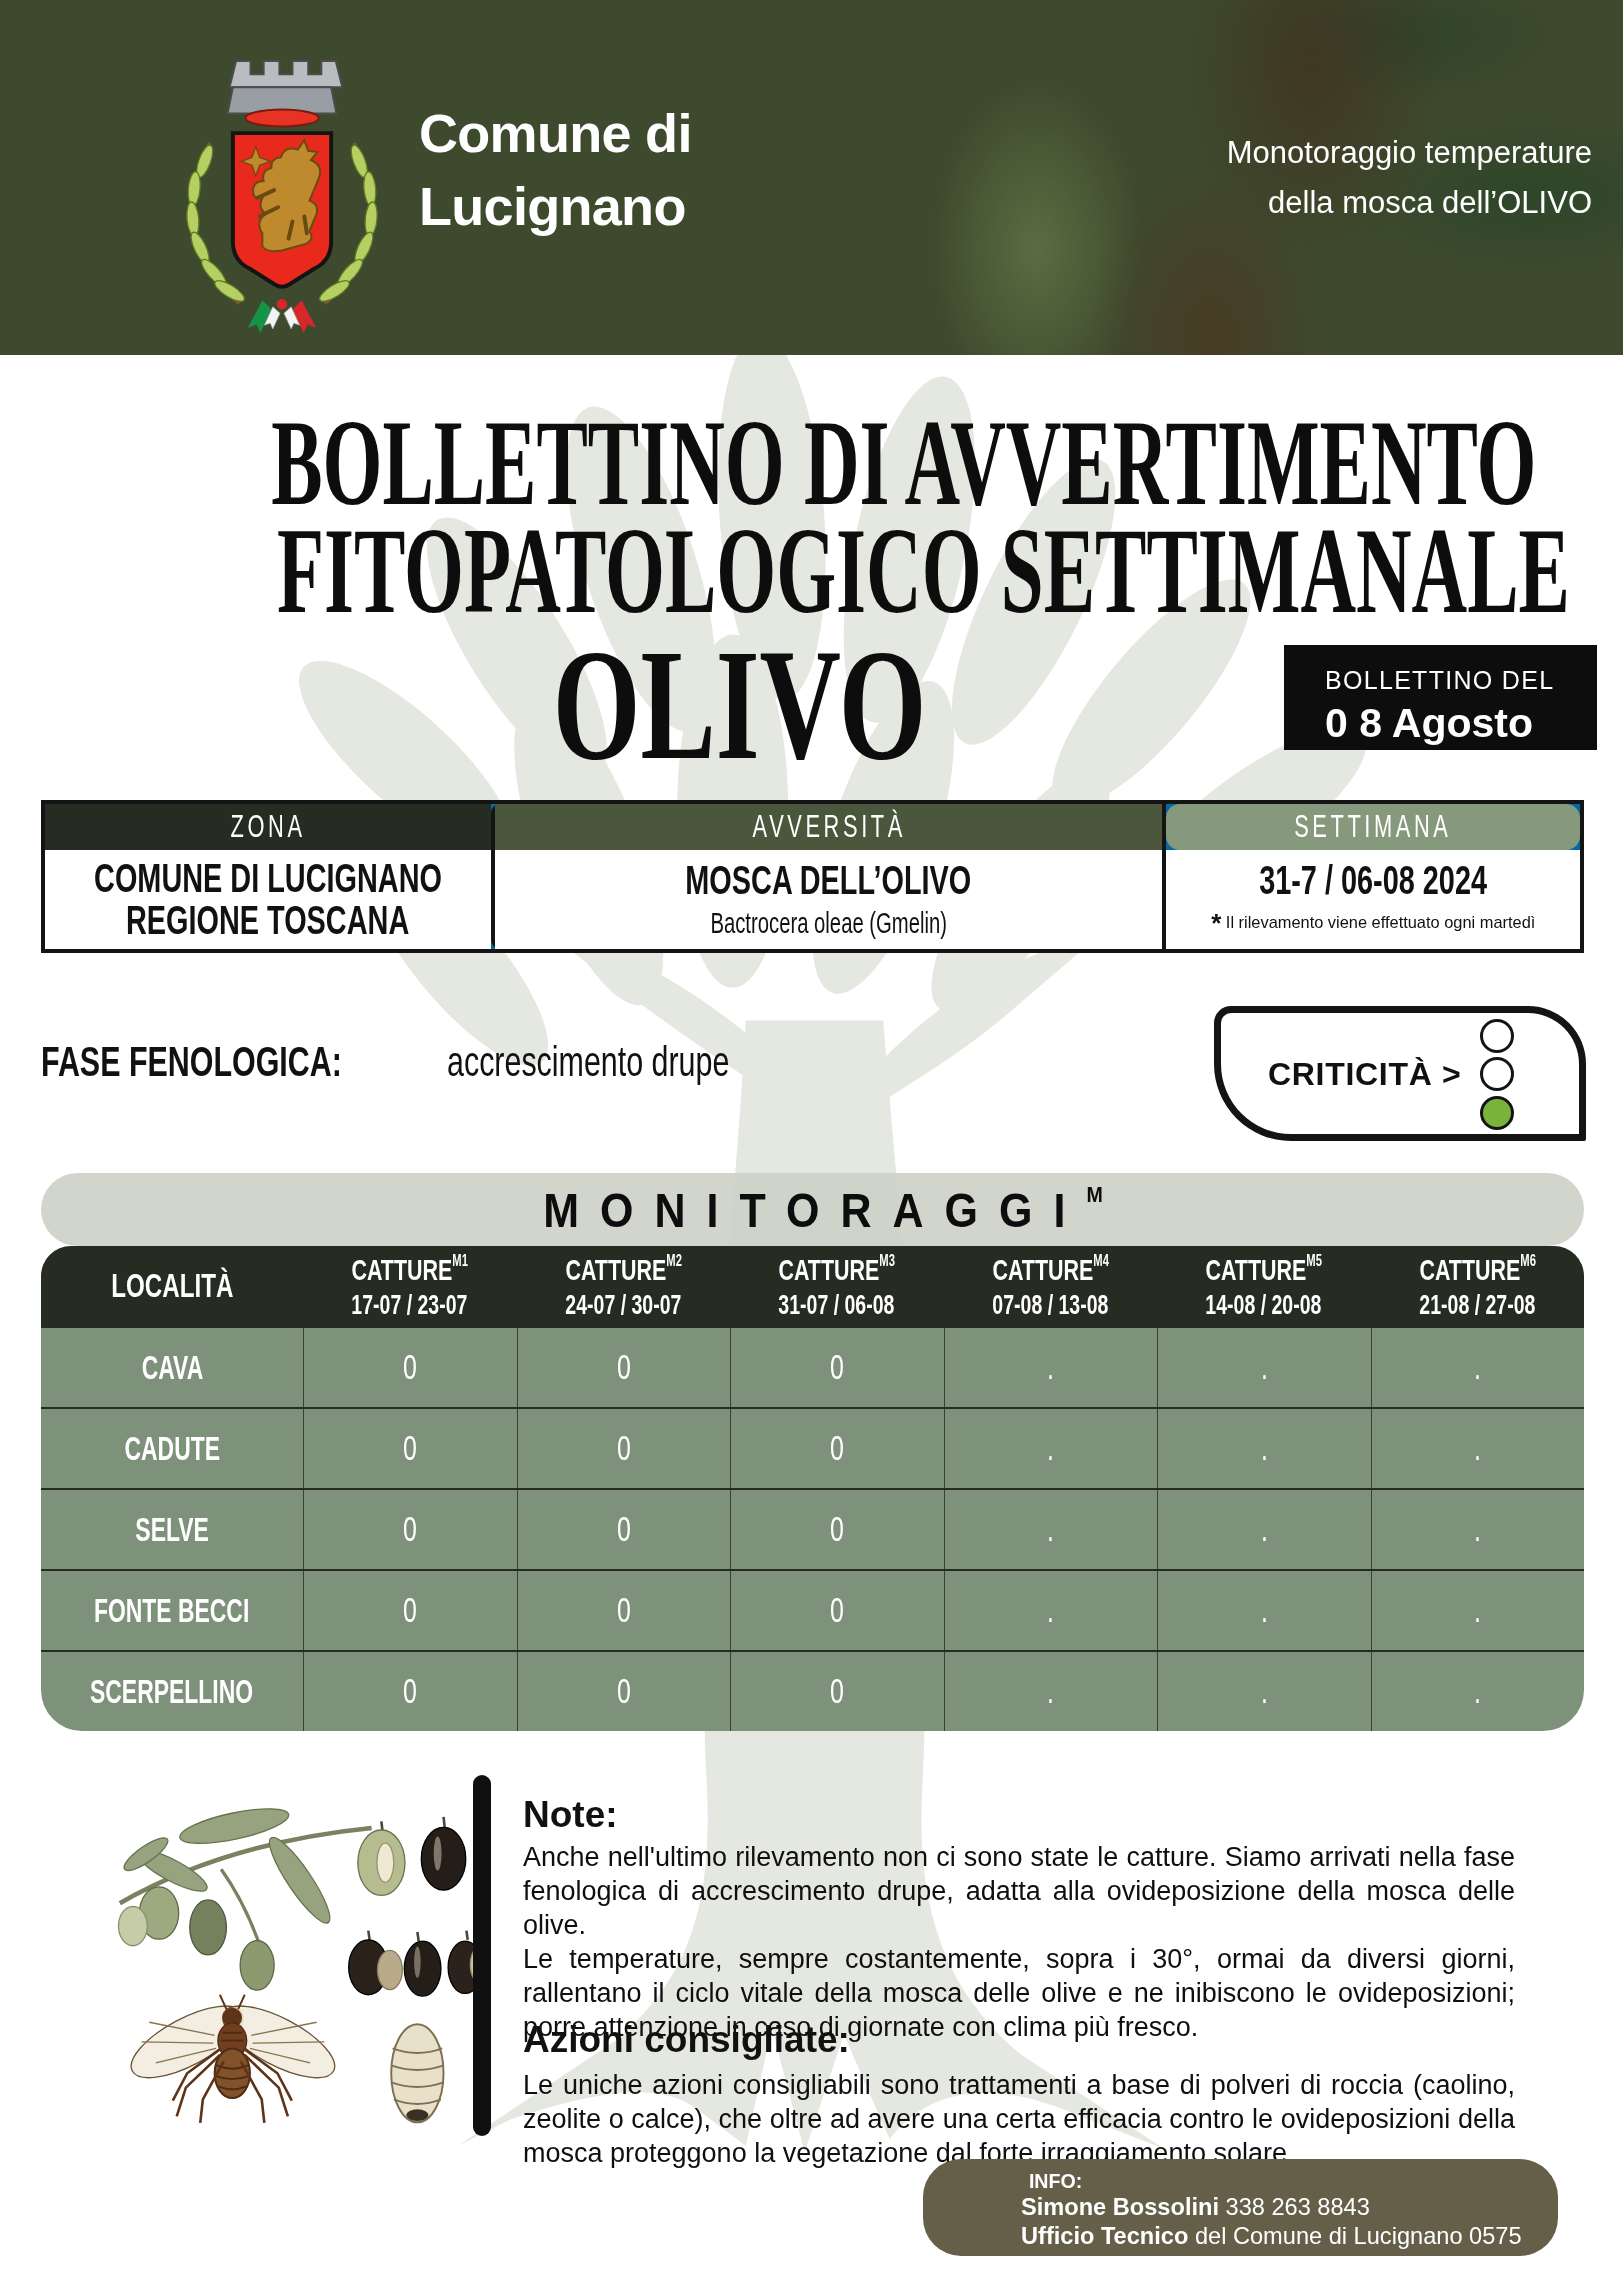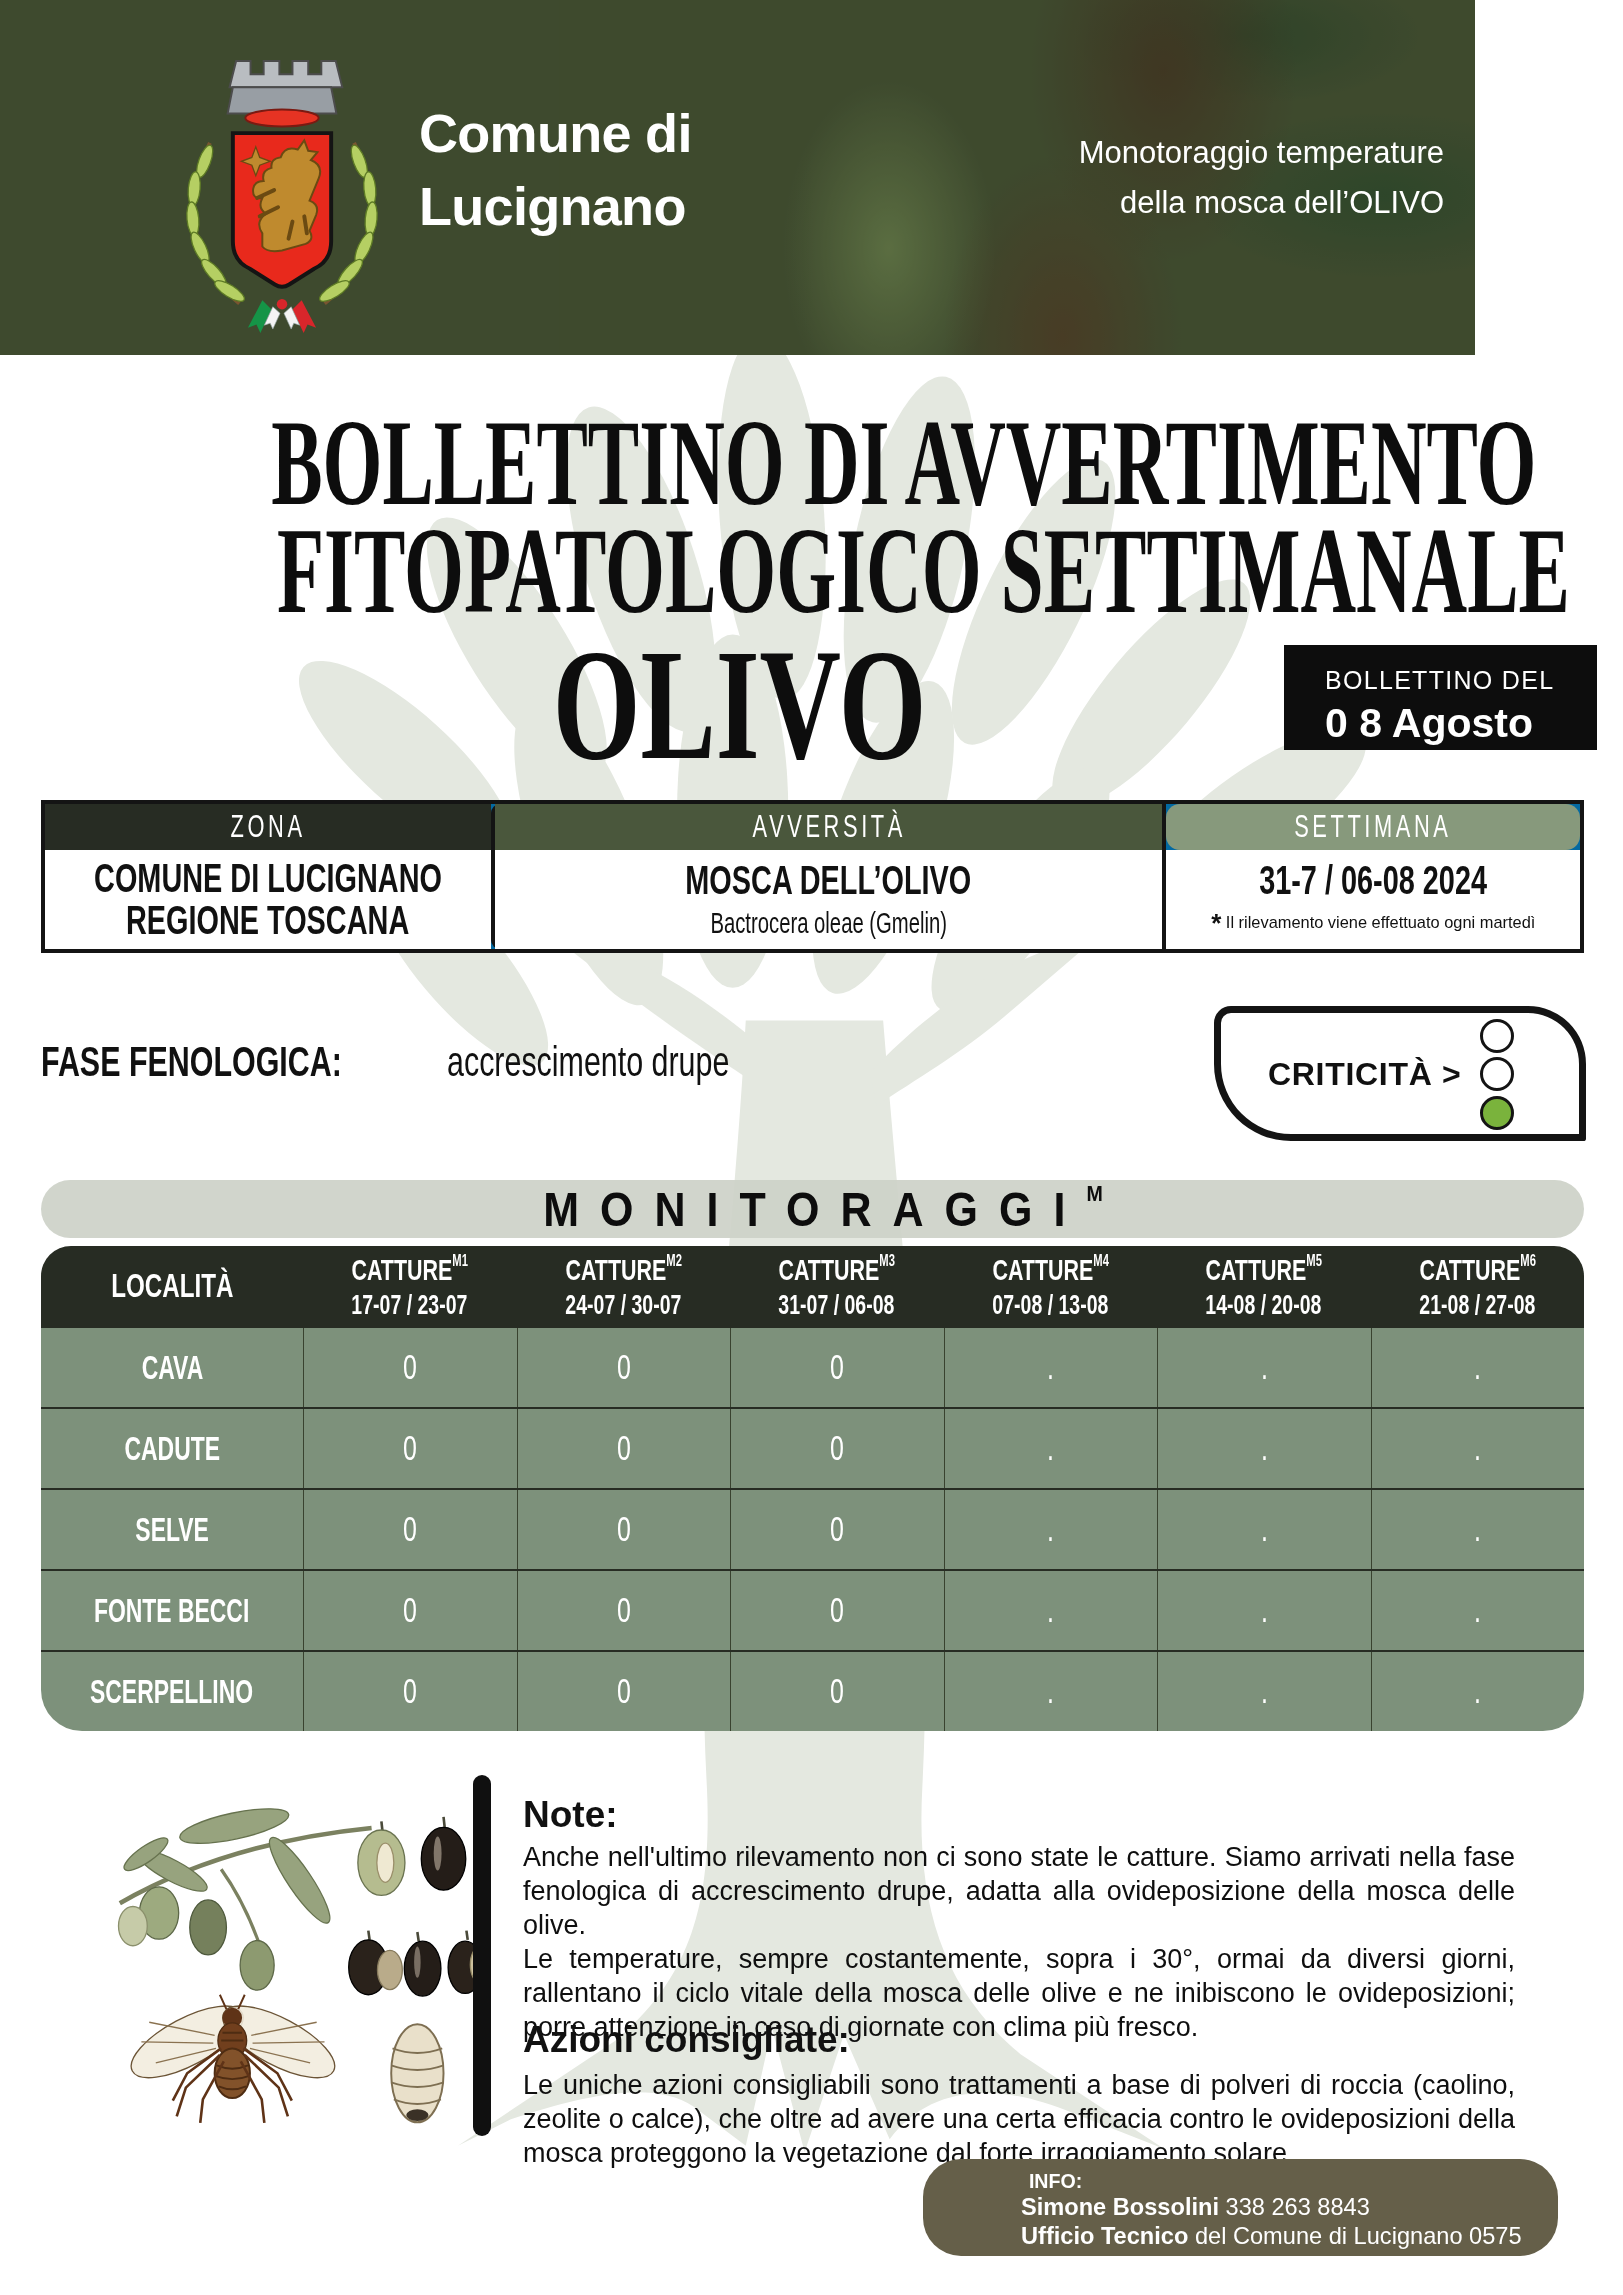--- a/index.html
+++ b/index.html
@@ -4,21 +4,21 @@
 <style>
   html,body{margin:0;padding:0;background:#fff;}
   .page{position:relative;width:1623px;height:2295px;background:#ffffff;overflow:hidden;
         font-family:"Liberation Sans",sans-serif;color:#111;}
   .abs{position:absolute;}
 
   
   .watermark{position:absolute;left:0;top:353px;width:1623px;height:1937px;z-index:0;}
 
   
-  .header{position:absolute;left:0;top:0;width:1457px;height:355px;background:#3e4a2e;overflow:hidden;z-index:2;padding-left:18px;}
+  .header{position:absolute;left:0;top:0;width:1623px;height:355px;background:#3e4a2e;overflow:hidden;z-index:2;}
   .header-photo{position:absolute;right:0;top:0;width:916px;height:355px;
     background:
       linear-gradient(90deg,#3e4a2e 0%,rgba(62,74,46,0) 28%),
       radial-gradient(ellipse 196px 281px at 66% 20%, rgba(66,40,26,.95), rgba(66,40,26,0) 68%),
       radial-gradient(ellipse 170px 262px at 55% 95%, rgba(82,48,30,.9), rgba(82,48,30,0) 70%),
       radial-gradient(ellipse 157px 249px at 36% 70%, rgba(128,156,92,.75), rgba(128,156,92,0) 68%),
       radial-gradient(ellipse 275px 118px at 90% 55%, rgba(28,66,38,.8), rgba(28,66,38,0) 70%),
       radial-gradient(ellipse 249px 98px at 75% 10%, rgba(24,58,34,.7), rgba(24,58,34,0) 70%);}
   .header-photo::after{content:"";position:absolute;inset:0;background:rgba(62,74,46,.42);}
   .muni-name{position:absolute;left:419px;top:97px;color:#fff;font-weight:bold;
@@ -65,23 +65,23 @@
   .crit{position:absolute;left:1214px;top:1006px;width:372px;height:135px;background:#fff;
     border:7.2px solid #141414;border-radius:17px 58px 2.6px 77px;z-index:2;box-sizing:border-box;}
   .crit-label{position:absolute;left:47px;top:50%;transform:translateY(-50%);
     font-size:32px;font-weight:bold;letter-spacing:0.7px;}
   .lights{position:absolute;left:259px;top:5.9px;}
   .light{width:34px;height:34px;border:3.9px solid #141414;border-radius:50%;background:#fff;
     box-sizing:border-box;margin-bottom:4.6px;}
   .light.on{background:#7ab33c;}
 
   
-  .banner{position:absolute;left:41px;top:1173px;width:1543px;height:58px;
+  .banner{position:absolute;left:41px;top:1173px;width:1543px;height:73px;
     background:rgba(205,210,200,.93);border-radius:37px;z-index:2;
-    display:flex;align-items:center;justify-content:center;margin-top:7px;}
+    display:flex;align-items:center;justify-content:center;}
   .banner-text{font-size:43px;font-weight:bold;letter-spacing:21px;color:#0d0d0d;
     transform:scaleY(1.12);padding-left:21px;}
   .banner-text sup{font-size:19.6px;letter-spacing:0;vertical-align:22px;}
 
   
   .mon{position:absolute;left:41px;top:1246px;width:1543px;border-radius:30px 30px 41px 41px;
     overflow:hidden;z-index:2;}
   .mon-head{display:grid;grid-template-columns:262px repeat(6,1fr);background:#272c23;height:80px;}
   .mon-head .hc{display:flex;flex-direction:column;align-items:center;justify-content:center;color:#fff;}
   .hc-loc{font-size:31px;font-weight:bold;}

